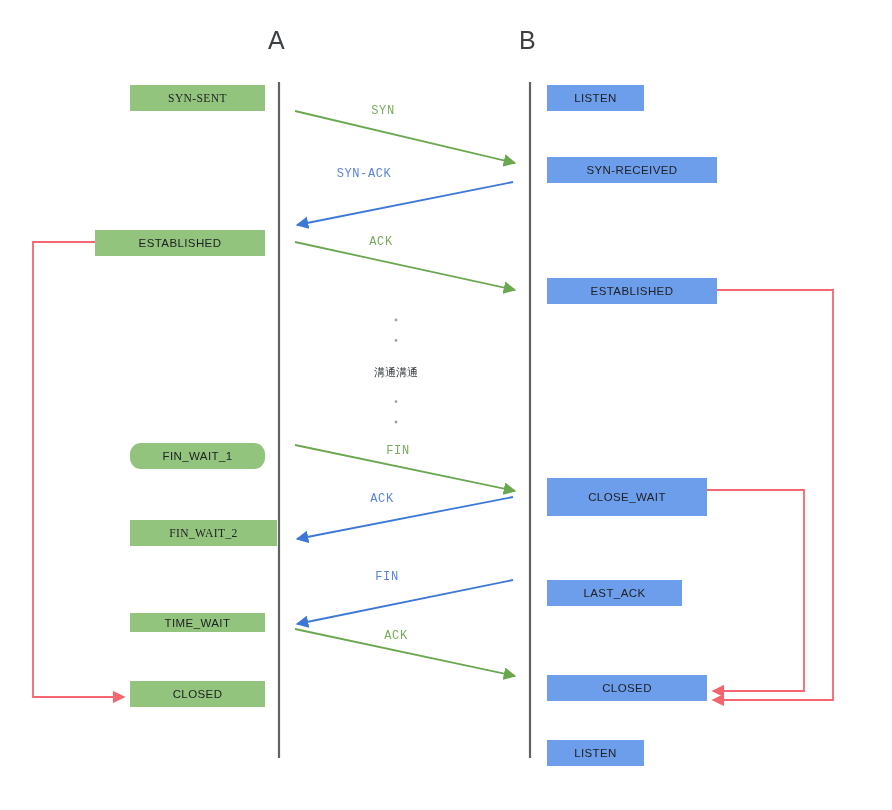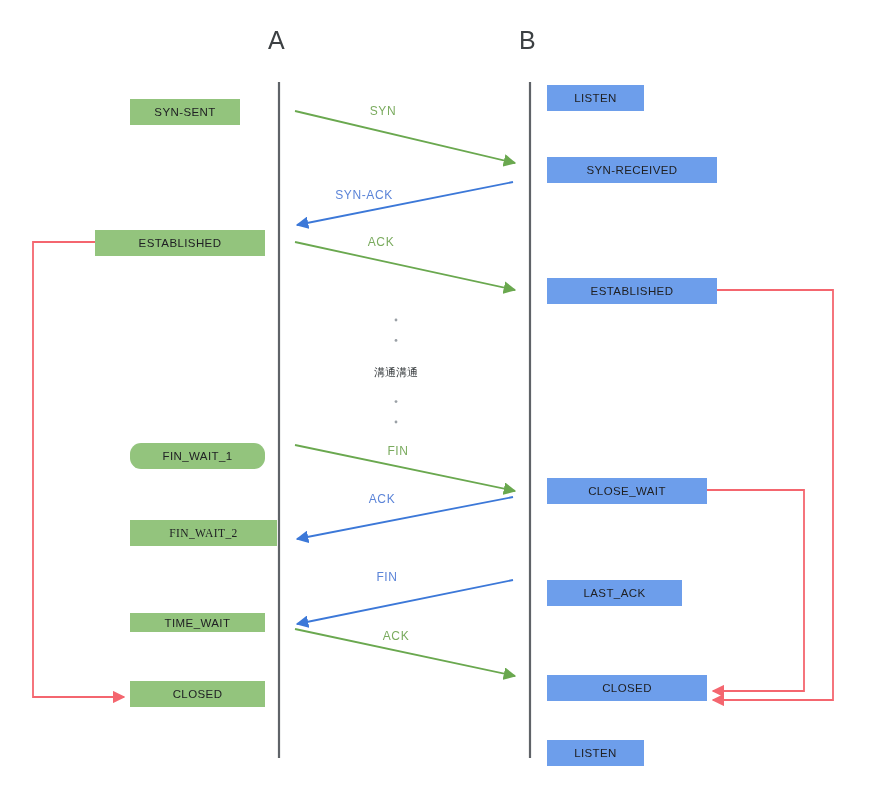--- a/index.html
+++ b/index.html
@@ -45,21 +45,21 @@
     font-family: "Liberation Sans", sans-serif;
     white-space: nowrap;
     text-align: right;
   }
   .state-box.green { background: #93c47d; }
   .state-box.blue  { background: #6d9eeb; }
   .msg-label {
     position: absolute;
     font-size: 12px;
     letter-spacing: 0.6px;
-    font-family: Liberation Sans, sans-serif;
+    font-family: Liberation Mono, monospace;
     white-space: nowrap;
     user-select: none;
   }
   .msg-label.green { color: #7aab5e; }
   .msg-label.blue  { color: #5b84d8; }
   .ellipsis-note {
     position: absolute;
     font-size: 11px;
     color: #3c4043;
     font-family: Liberation Mono, monospace;
@@ -109,41 +109,41 @@
         <line x1="513" y1="580" x2="297" y2="624" stroke="#3c78d8" stroke-width="1.8" marker-end="url(#arrow-blue)"></line>
         <line x1="295" y1="629" x2="515" y2="676" stroke="#6aa84f" stroke-width="1.8" marker-end="url(#arrow-green)"></line>
       </g>
   </svg>
 
   <div id="peer-labels">
       <div class="peer-label" style="left: 268px; top: 28px;">A</div>
       <div class="peer-label" style="left: 519px; top: 28px;">B</div>
     </div>
   <div id="client-column">
-      <div class="state-box green" style="left: 130px; top: 99px; width: 110px; height: 26px;">SYN-SENT</div>
+      <div class="state-box green" style="left: 130px; top: 85px; width: 135px; height: 26px; font-family: Liberation Serif, serif;">SYN-SENT</div>
       <div class="state-box green" style="left: 95px; top: 230px; width: 170px; height: 26px;">ESTABLISHED</div>
       <div class="state-box green" style="left: 130px; top: 443px; width: 135px; height: 26px; border-radius: 11px;">FIN_WAIT_1</div>
       <div class="state-box green" style="left: 130px; top: 520px; width: 147px; height: 26px; font-family: Liberation Serif, serif;">FIN_WAIT_2</div>
       <div class="state-box green" style="left: 130px; top: 613px; width: 135px; height: 19px;">TIME_WAIT</div>
       <div class="state-box green" style="left: 130px; top: 681px; width: 135px; height: 26px;">CLOSED</div>
     </div>
   <div id="server-column">
       <div class="state-box blue" style="left: 547px; top: 85px; width: 97px; height: 26px;">LISTEN</div>
       <div class="state-box blue" style="left: 547px; top: 157px; width: 170px; height: 26px;">SYN-RECEIVED</div>
       <div class="state-box blue" style="left: 547px; top: 278px; width: 170px; height: 26px;">ESTABLISHED</div>
-      <div class="state-box blue" style="left: 547px; top: 478px; width: 160px; height: 26px;">CLOSE_WAIT</div>
+      <div class="state-box blue" style="left: 547px; top: 478px; width: 160px; height: 38px;">CLOSE_WAIT</div>
       <div class="state-box blue" style="left: 547px; top: 580px; width: 135px; height: 26px;">LAST_ACK</div>
       <div class="state-box blue" style="left: 547px; top: 675px; width: 160px; height: 26px;">CLOSED</div>
     </div>
   <div id="footer-column">
       <div class="state-box blue" style="left: 547px; top: 740px; width: 97px; height: 26px;">LISTEN</div>
     </div>
   <div id="message-labels">
       <div class="msg-label green" style="left: 383px; top: 104px; transform: translateX(-50%);">SYN</div>
-      <div class="msg-label blue" style="left: 364px; top: 188px; transform: translateX(-50%);">SYN-ACK</div>
+      <div class="msg-label blue" style="left: 364px; top: 167px; transform: translateX(-50%);">SYN-ACK</div>
       <div class="msg-label green" style="left: 381px; top: 235px; transform: translateX(-50%);">ACK</div>
       <div class="msg-label green" style="left: 398px; top: 444px; transform: translateX(-50%);">FIN</div>
       <div class="msg-label blue" style="left: 382px; top: 492px; transform: translateX(-50%);">ACK</div>
       <div class="msg-label blue" style="left: 387px; top: 570px; transform: translateX(-50%);">FIN</div>
       <div class="msg-label green" style="left: 396px; top: 629px; transform: translateX(-50%);">ACK</div>
     </div>
 
   <div class="ellipsis-note" id="ellipsis-note" style="left: 396px; top: 365px; transform: translateX(-50%);">溝通溝通</div>
 
 </div>

